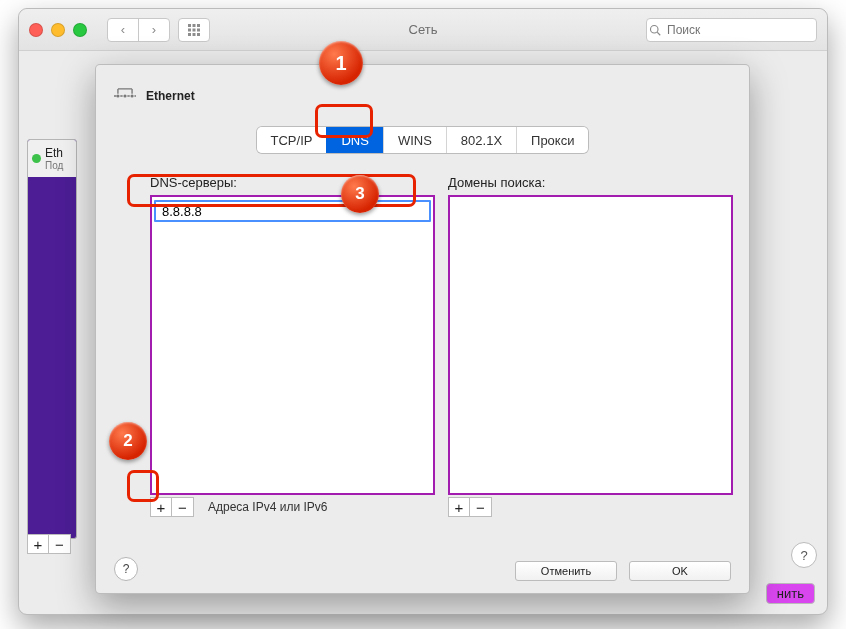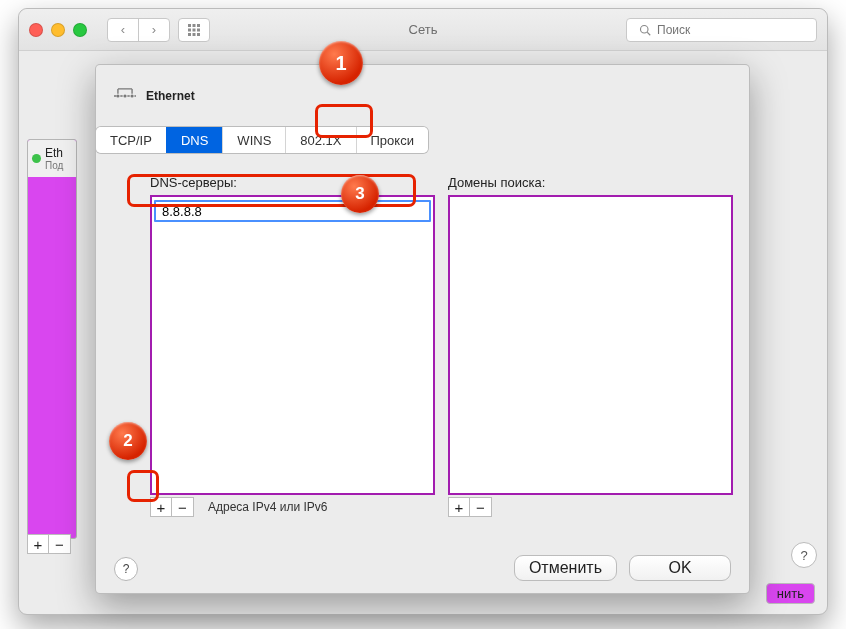--- a/index.html
+++ b/index.html
@@ -64,34 +64,34 @@
   .title {
     position:absolute; left:0; right:0; text-align:center;
     color: #6d6d6d; font-size: 13px; pointer-events:none;
   }
   .search {
     margin-left:auto;
     display:flex; align-items:center;
     width:165px; height:22px;
     border:1px solid #c9c9c9;
     background:#fff; border-radius:4px;
-    padding:0 12px;
+    padding:0 2px;
     color:#777; font-size:12px;
   }
   .search svg { margin-right:4px; flex:0 0 auto;}
   .search input {
     border:none; outline:none; background:transparent;
     flex:1; font-size:12px; color:#555;
   }
 
   
   .bgside {
     position:absolute; left:8px; top:130px;
     width:50px; height:400px;
-    background:#d946ef; border:1px solid #b5b5b5; border-radius:3px;
+    background:#4c1d95; border:1px solid #b5b5b5; border-radius:3px;
     box-sizing:border-box; overflow:hidden;
   }
   .bgside .item { display:flex; align-items:center; padding:6px 4px; background:#f0f0f0;}
   .dot-connected{ width:9px;height:9px;border-radius:50%;background:#3cc24a;margin-right:4px;}
   .bgside .name{font-size:12px;}
   .bgside .sub{font-size:10px;color:#777;}
   .bgaddrem{
     position:absolute; left:8px; bottom:60px;
     display:flex;
   }
@@ -133,21 +133,21 @@
 
   .iface {
     position:absolute; left:18px; top:22px;
     display:flex; align-items:center; gap:10px;
   }
   .iface svg { color:#555;}
   .iface-name { font-size:12px;font-weight:bold;}
 
   .tabs {
     position:absolute; left:0; right:0; top:62px;
-    display:flex; 
+    display:flex; justify-content:center;
   }
   .tabwrap{
     display:flex;
     border-radius:5px; overflow:hidden;
     box-shadow:0 0 0 1px #bcbcbc;
   }
   .tab{
     padding:3px 14px;
     background:#fff;
     font-size:13px;
@@ -205,23 +205,23 @@
     width:22px;height:22px; border:1px solid #b5b5b5; border-radius:50%;
     background:#fff; display:flex;align-items:center;justify-content:center;
     color:#444; font-size:12px;
   }
   .sheet-buttons{
     position:absolute; right:18px; bottom:12px;
     display:flex; gap:12px;
   }
   .push{
     min-width:72px; padding:3px 14px;
-    border:1px solid #bcbcbc; border-radius:9px;
+    border:1px solid #bcbcbc; border-radius:3px;
     background:linear-gradient(#fff,#f1f1f1);
-    font-size:16px; text-align:center;
+    font-size:11px; text-align:center;
   }
 
   
   .callout{
     position:absolute; display:flex; align-items:center; justify-content:center;
     color:#fff; font-weight:bold; pointer-events:none;
   }
   .callout-circle{
     position:absolute; inset:0;
     border-radius:50%;

